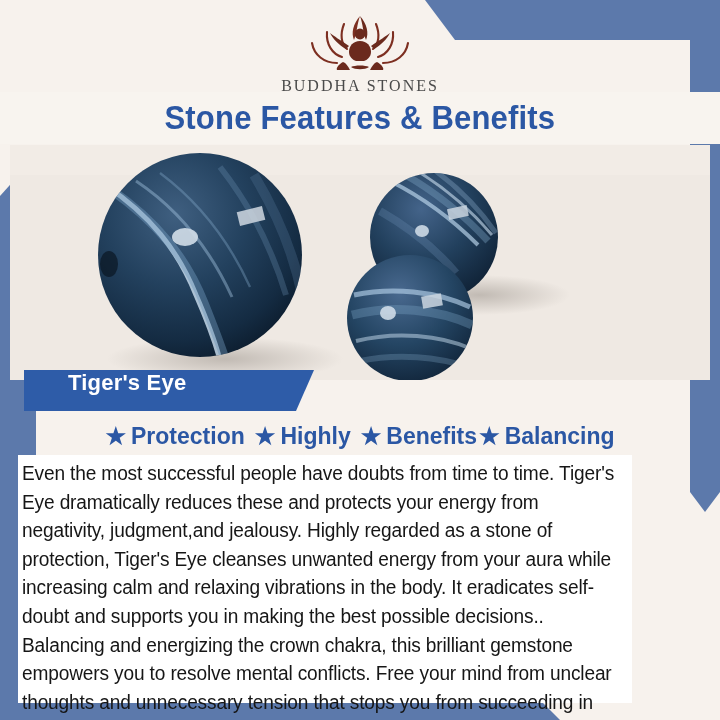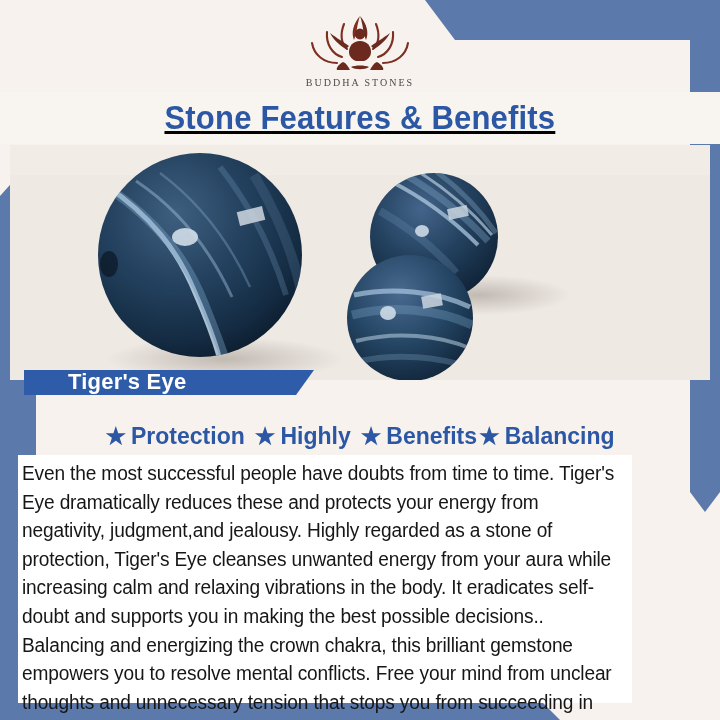--- a/index.html
+++ b/index.html
@@ -17,30 +17,29 @@
 
   
   .logo-wrap{
     position:absolute;left:0;top:12px;width:720px;
     display:flex;flex-direction:column;align-items:center;
   }
   .lotus{width:128px;height:62px;display:block;}
   .brand{
     margin-top:3px;
     font-family:"Liberation Serif", serif;
-    font-size:10px;letter-spacing:2.0px;
+    font-size:16px;letter-spacing:2.0px;
     color:#4a4a4a;font-weight:400;
   }
 
   
   .title-band{
     position:absolute;left:0;top:92px;width:720px;height:52px;
     display:flex;align-items:center;justify-content:center;
     background:#f8f4ef;
-    text-decoration:underline;
   }
   .title{
     font-family:"Liberation Sans", sans-serif;
     font-weight:bold;
     font-size:33px;
     letter-spacing:.2px;
     color:#2b57a4;
     transform:scaleX(.94);
     white-space:nowrap;
   }
@@ -50,22 +49,22 @@
     position:absolute;left:10px;top:145px;width:700px;height:235px;
     background:#efe9e3;overflow:hidden;
   }
   .hero svg{position:absolute;left:0;top:0;width:700px;height:235px;}
 
   
   .banner{
     position:absolute;left:24px;top:370px;
     height:25px;min-width:200px;
     background:#2e5ca8;
-    display:flex;align-items:flex-end;
-    padding:0 46px 0 44px;
+    display:flex;align-items:center;
+    padding:0 46px 16px 44px;
     clip-path:polygon(0 0, 100% 0, calc(100% - 18px) 100%, 0 100%);
   }
   .banner-text{
     color:#ffffff;font-size:22px;font-weight:bold;
     white-space:nowrap;letter-spacing:.2px;
   }
 
   
   .benefits{
     position:absolute;left:0;top:418px;width:720px;height:36px;

